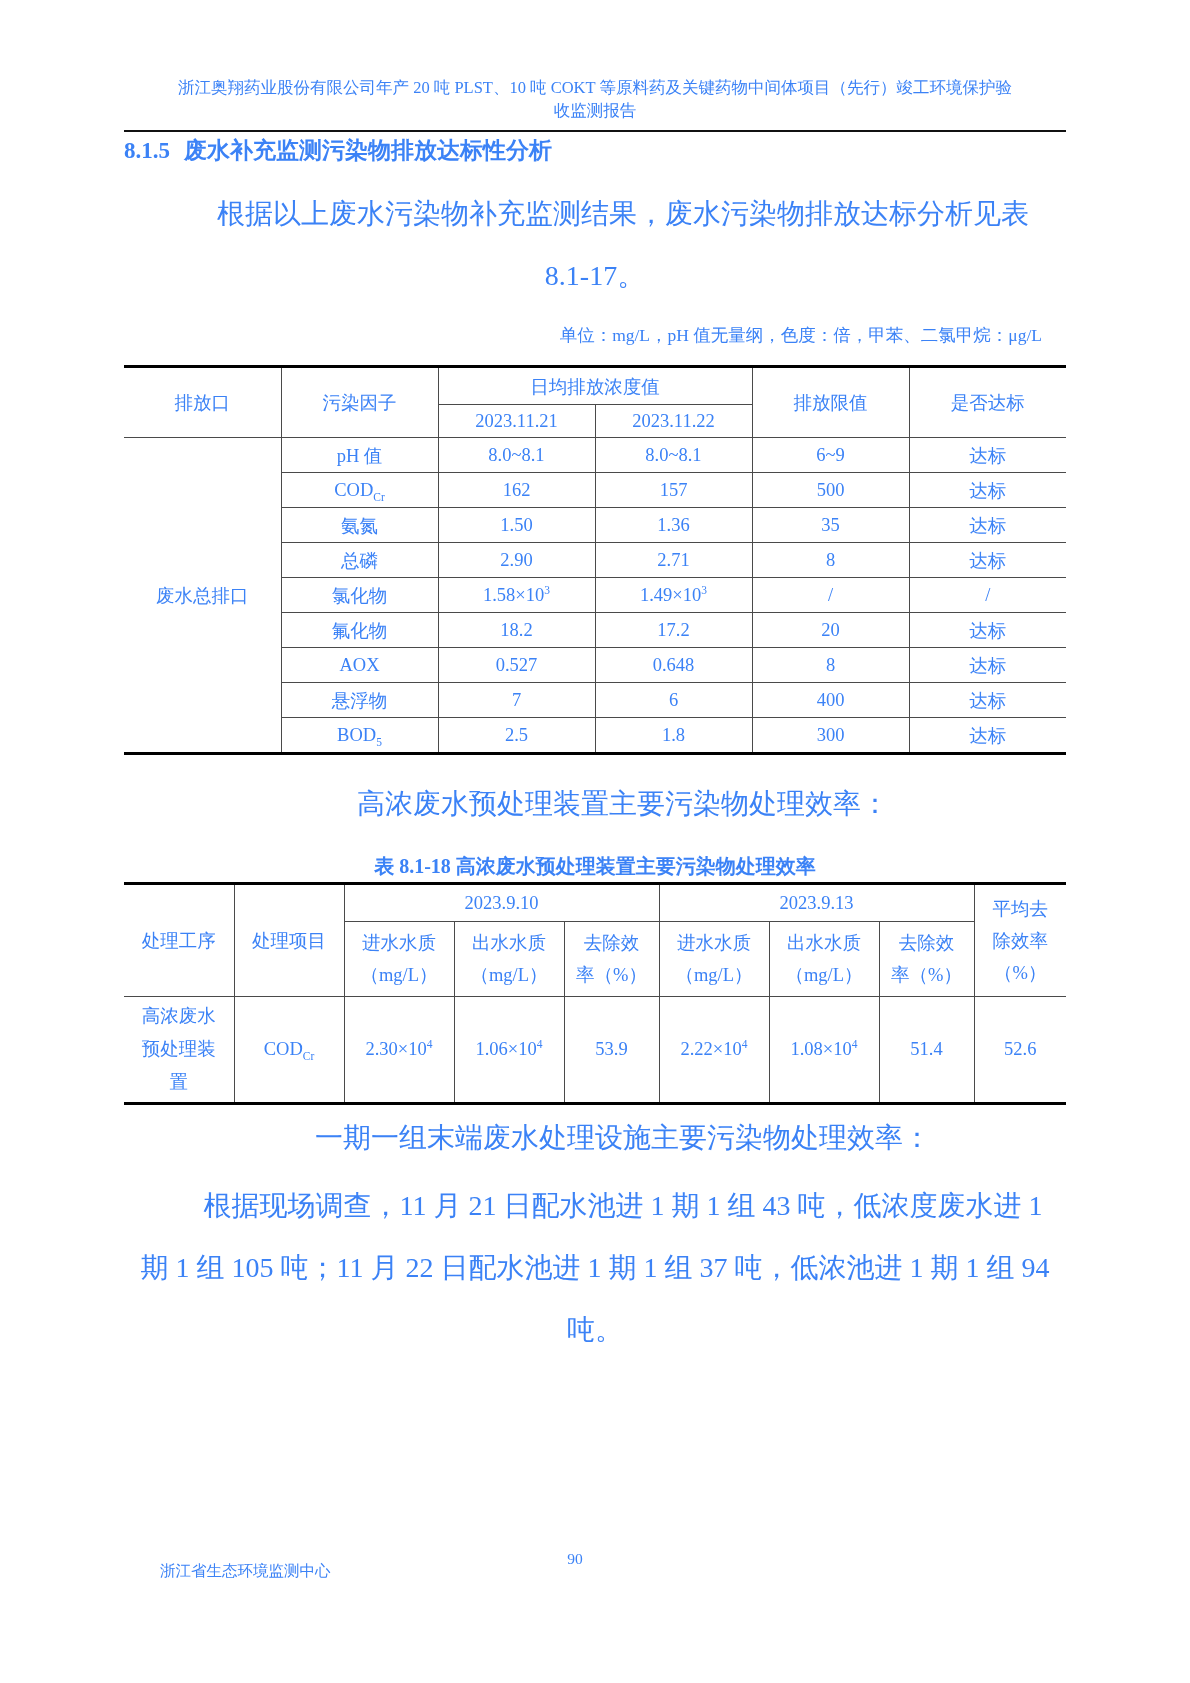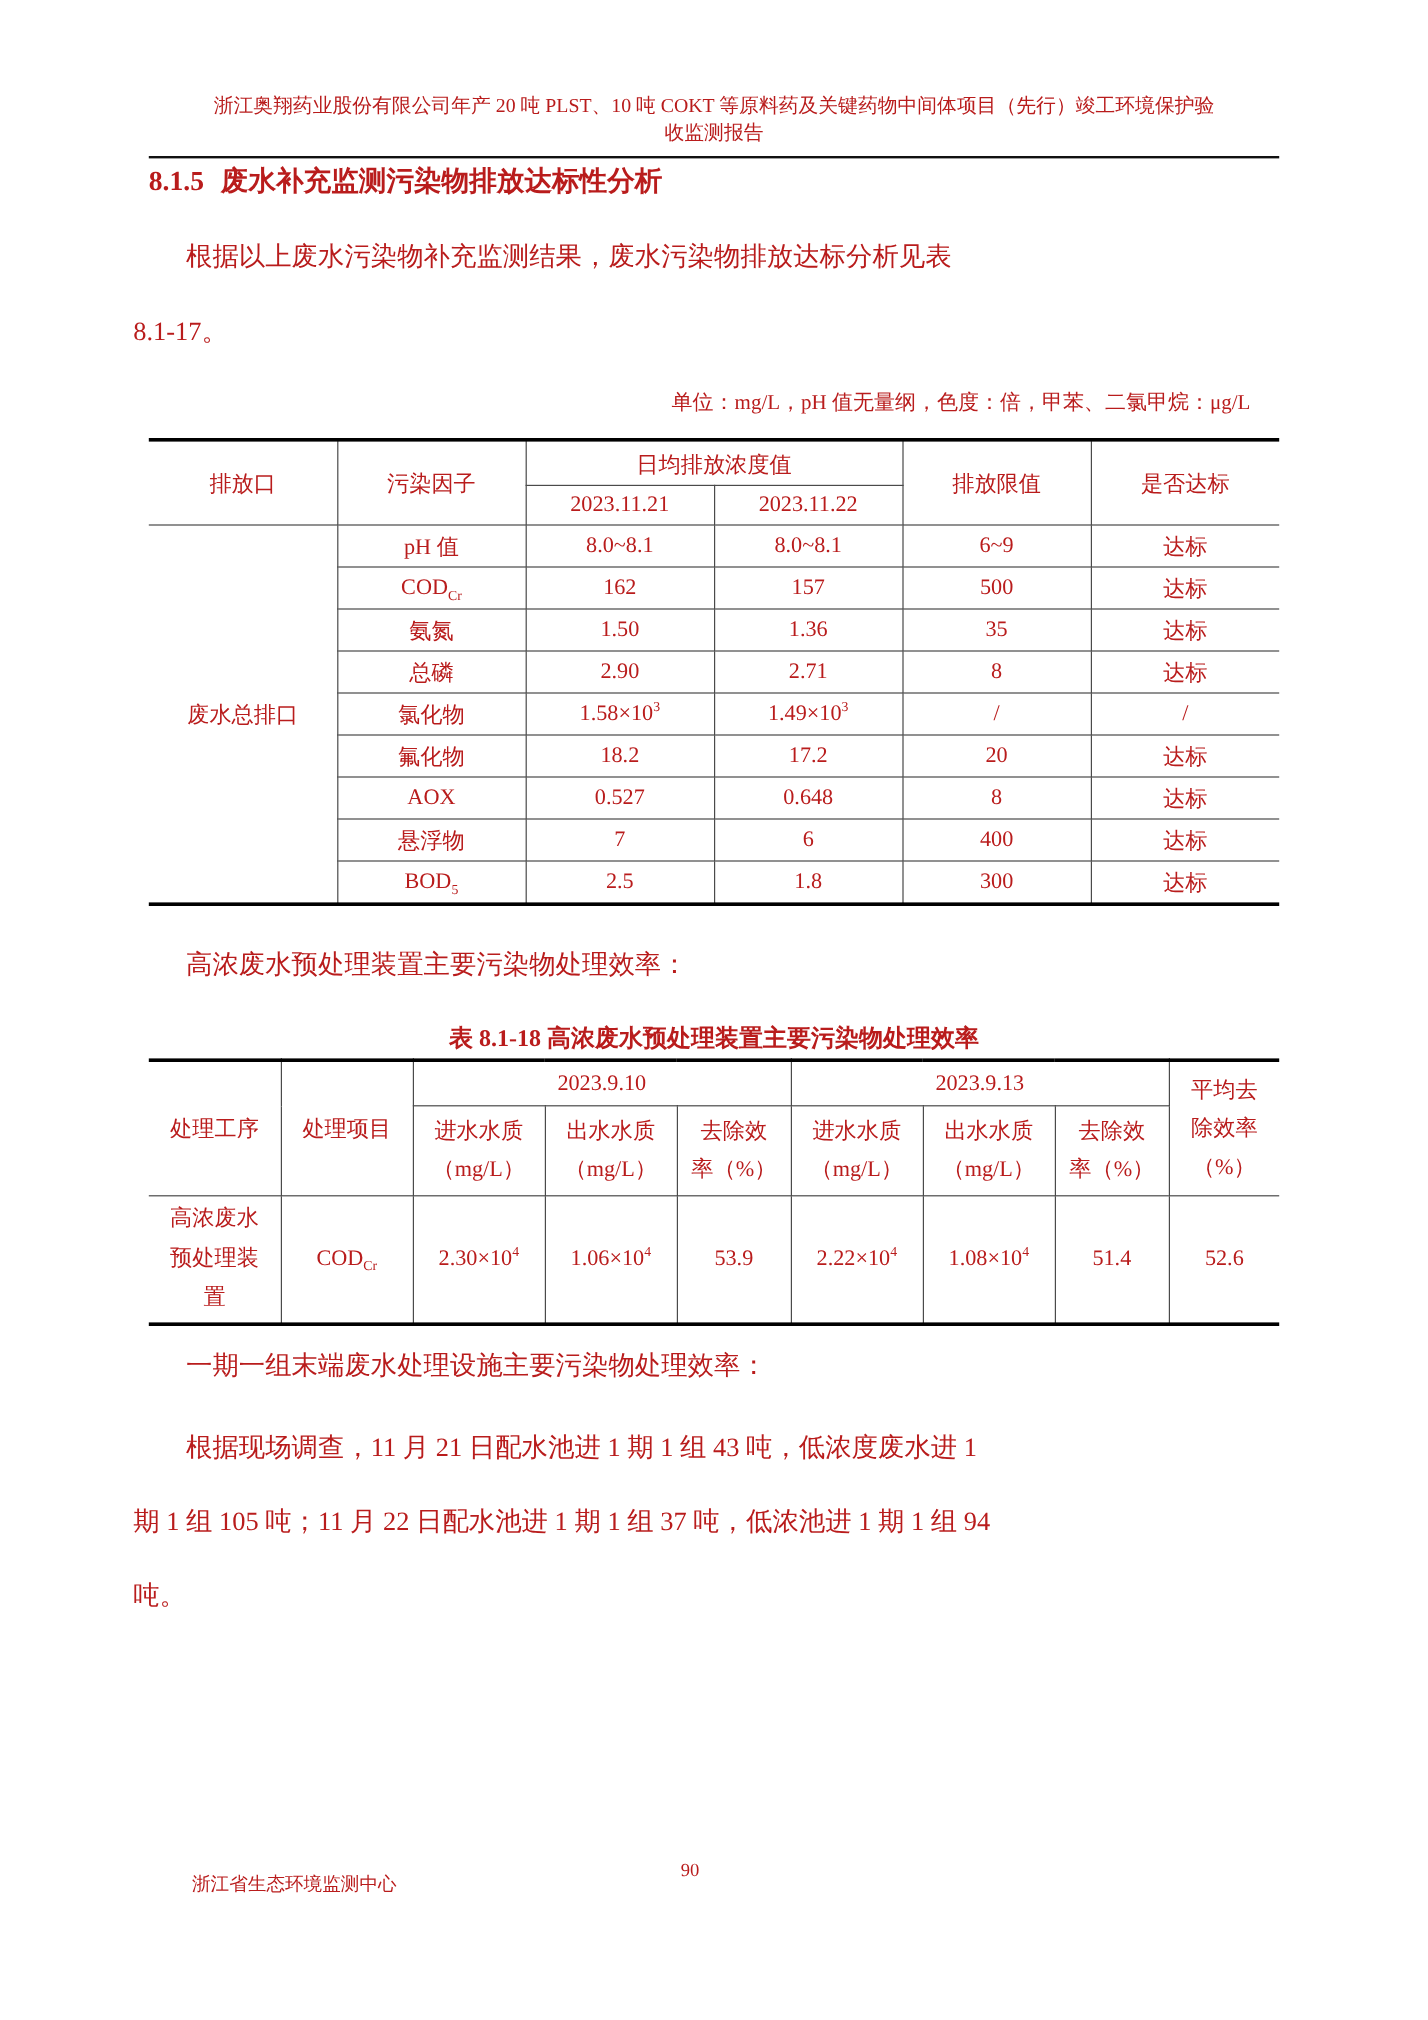--- a/index.html
+++ b/index.html
@@ -1,42 +1,42 @@
 <!DOCTYPE html>
 <html><head>
 <meta charset="utf-8">
 <style>
   html,body{margin:0;padding:0;background:#fff;}
   .page{
     position:relative;
     width:1190px;height:1683px;
-    background:#fff;color:#b91c1c;
+    background:#fff;color:#3b82f6;
     font-family:"Liberation Serif","DejaVu Serif",serif;
     overflow:hidden;
   }
   .page-header{
     margin:0 124px;
     padding-top:76px;padding-bottom:8px;
     text-align:center;
     font-size:16.5px;line-height:23px;
     white-space:pre-line;
     border-bottom:2px solid #111;
   }
   .section-heading{
     margin:4px 124px 0;
     font-size:23px;font-weight:bold;
     line-height:30px;
   }
   .section-heading .num{margin-right:14px;}
   .para{
     margin:0 111px;
-    font-size:22px;line-height:62px;
+    font-size:28px;line-height:62px;
     text-indent:2em;
     white-space:pre-line;
-    text-align:left;
+    text-align:center;
   }
   .para.p1{margin-top:17px;}
   .para.p2{margin-top:18px;}
   .para.p3{margin-top:2px;}
   .para.p4{margin-top:6px;}
   .tbl-caption{
     margin:20px 124px 0;
     text-align:center;
     font-size:20px;font-weight:bold;line-height:28px;
   }

